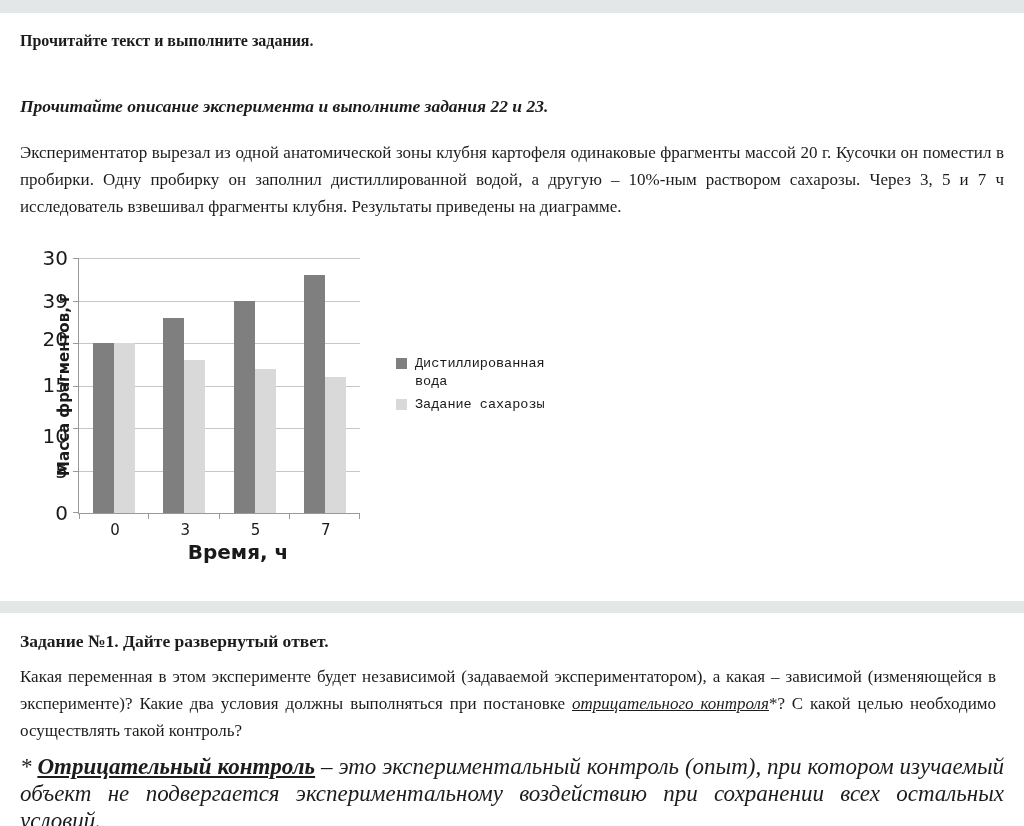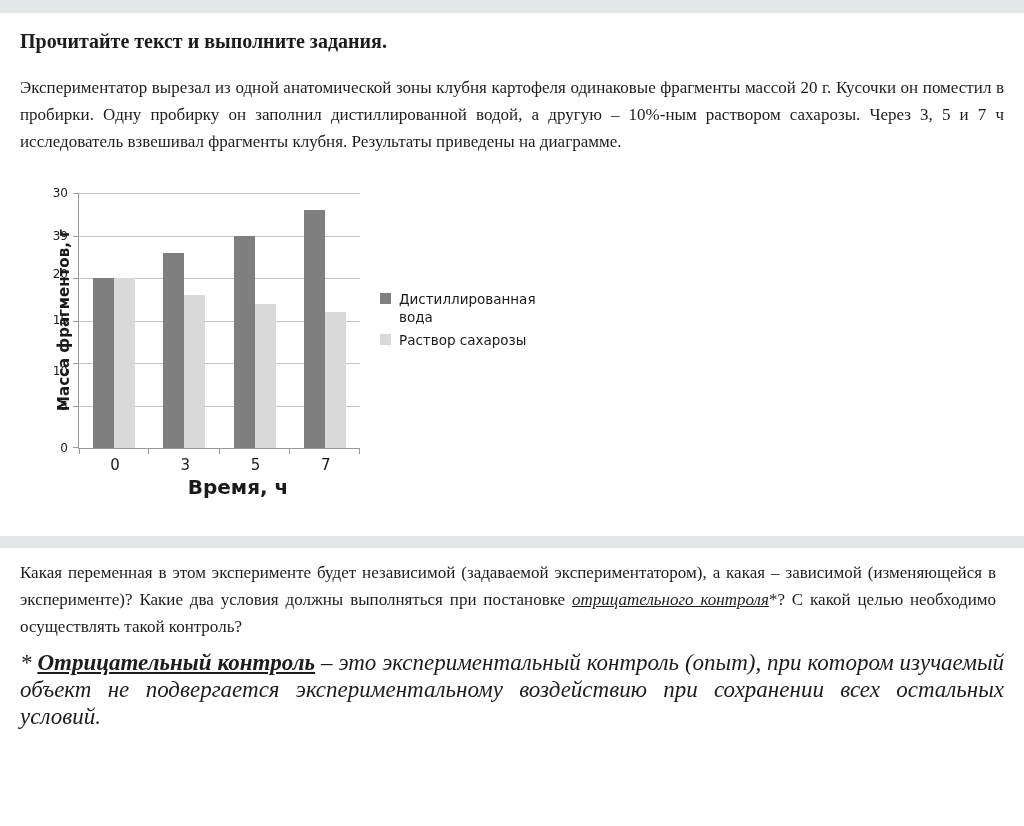--- a/index.html
+++ b/index.html
@@ -4,55 +4,56 @@
 <style>
   html,body{margin:0;padding:0;}
   body{
     width:1024px;height:826px;background:#ffffff;position:relative;
     font-family:"Liberation Serif", serif;color:#1c1c1c;
     -webkit-font-smoothing:antialiased;
   }
   .top-bar{height:13px;width:1024px;background:#e3e7e7;}
   .separator{height:12px;width:1024px;background:#e3e7e7;margin-top:36px;}
   .content{padding:0 20px;}
-  .h-bold{font-weight:bold;font-size:20px;line-height:22px;margin:17px 0 0 0;}
+  .h-bold{font-weight:bold;font-size:16px;line-height:22px;margin:17px 0 0 0;}
   .h-bold-italic{font-weight:bold;font-style:italic;font-size:17.5px;line-height:22px;margin:43px 0 0 0;}
   .body-text{font-size:17px;line-height:27px;text-align:justify;margin:22px 0 12px 0;}
   .task-title{font-weight:bold;font-size:17.5px;line-height:22px;margin:17px 0 0 0;}
   .question{font-size:17px;line-height:27px;text-align:justify;margin:11px 8px 0 0;}
   .iu{font-style:italic;text-decoration:underline;}
   .footnote{font-size:23px;line-height:27px;text-align:justify;font-style:italic;margin:9px 0 0 0;}
   .footnote .term{font-weight:bold;text-decoration:underline;}
 
   
   .chart{position:relative;height:315px;margin-top:30px;font-family:"DejaVu Sans", sans-serif;color:#1a1a1a;}
   .plot{position:absolute;left:58px;top:8px;width:281px;height:255px;
         border-left:1px solid #999;border-bottom:1px solid #999;overflow:visible;}
   .gridline{position:absolute;left:0;width:100%;height:1px;background:#c6c6c6;}
   .ytick{position:absolute;left:-6px;width:5px;height:1px;background:#999;}
   .xtick{position:absolute;bottom:-6px;width:1px;height:5px;background:#999;}
   .bar{position:absolute;bottom:0;}
-  .ylab{position:absolute;left:0;width:48px;text-align:right;font-size:12px;line-height:18px;}
+  .ylab{position:absolute;left:0;width:48px;text-align:right;font-size:20px;line-height:18px;}
   .xlab{position:absolute;width:44px;text-align:center;font-size:15px;line-height:18px;}
   .y-title{position:absolute;left:44px;top:135px;transform:translate(-50%,-50%) rotate(-90deg);
            white-space:nowrap;font-weight:bold;font-size:15px;}
   .x-title{position:absolute;left:218px;top:290px;transform:translateX(-50%);
            font-weight:bold;font-size:20px;}
-  .legend{position:absolute;left:360px;top:105px;width:160px;font-size:13.5px;line-height:18px;}
+  .legend{position:absolute;left:376px;top:105px;width:160px;font-size:13.5px;line-height:18px;font-family:Liberation Mono, monospace;}
   .legend-item{display:flex;margin-bottom:5px;}
   .legend-swatch{width:11px;height:11px;flex:0 0 11px;margin:3px 8px 0 0;}
   .legend-label{width:130px;}
 </style>
 </head>
 <body>
 
 <div class="top-bar" style="background: rgb(227, 231, 231);"></div>
 
 <div class="content">
   <p class="h-bold">Прочитайте текст и выполните задания.</p>
+  <p class="h-bold-italic">Прочитайте описание эксперимента и выполните задания 22 и 23.</p>
   <p class="body-text">Экспериментатор вырезал из одной анатомической зоны клубня картофеля одинаковые фрагменты массой 20 г. Кусочки он поместил в пробирки. Одну пробирку он заполнил дистиллированной водой, а другую – 10%-ным раствором сахарозы. Через 3, 5 и 7 ч исследователь взвешивал фрагменты клубня. Результаты приведены на диаграмме.</p>
 
   <div class="chart">
     <div class="y-title">Масса фрагментов, г</div>
     <div class="plot" id="plot">
         <div class="gridline" style="bottom: 41.5px; background: rgb(198, 198, 198);"></div>
         <div class="gridline" style="bottom: 84px; background: rgb(198, 198, 198);"></div>
         <div class="gridline" style="bottom: 126.5px; background: rgb(198, 198, 198);"></div>
         <div class="gridline" style="bottom: 169px; background: rgb(198, 198, 198);"></div>
         <div class="gridline" style="bottom: 211.5px; background: rgb(198, 198, 198);"></div>
@@ -94,24 +95,25 @@
         <div class="xlab" style="left: 283.875px; top: 271px;">7</div>
       </div>
     <div class="x-title">Время, ч</div>
     <div class="legend" id="legend">
         <div class="legend-item">
           <div class="legend-swatch" style="background: rgb(127, 127, 127);"></div>
           <div class="legend-label">Дистиллированная вода</div>
         </div>
         <div class="legend-item">
           <div class="legend-swatch" style="background: rgb(217, 217, 217);"></div>
-          <div class="legend-label">Раствор сахарозы</div>
+          <div class="legend-label">Задание сахарозы</div>
         </div>
       </div>
   </div>
 </div>
 
 <div class="separator" style="background: rgb(227, 231, 231);"></div>
 
 <div class="content">
+  <p class="task-title">Задание №1. Дайте развернутый ответ.</p>
   <p class="question"><span>Какая переменная в этом эксперименте будет независимой (задаваемой экспериментатором), а какая – зависимой (изменяющейся в эксперименте)? Какие два условия должны выполняться при постановке </span><span class="iu">отрицательного контроля</span><span>*? С какой целью необходимо осуществлять такой контроль?</span></p>
   <p class="footnote"><span>* </span><span class="term">Отрицательный контроль</span><span> –  это экспериментальный контроль (опыт), при котором изучаемый объект не подвергается экспериментальному воздействию при сохранении всех остальных условий.</span></p>
 </div>
 
 </body></html>

